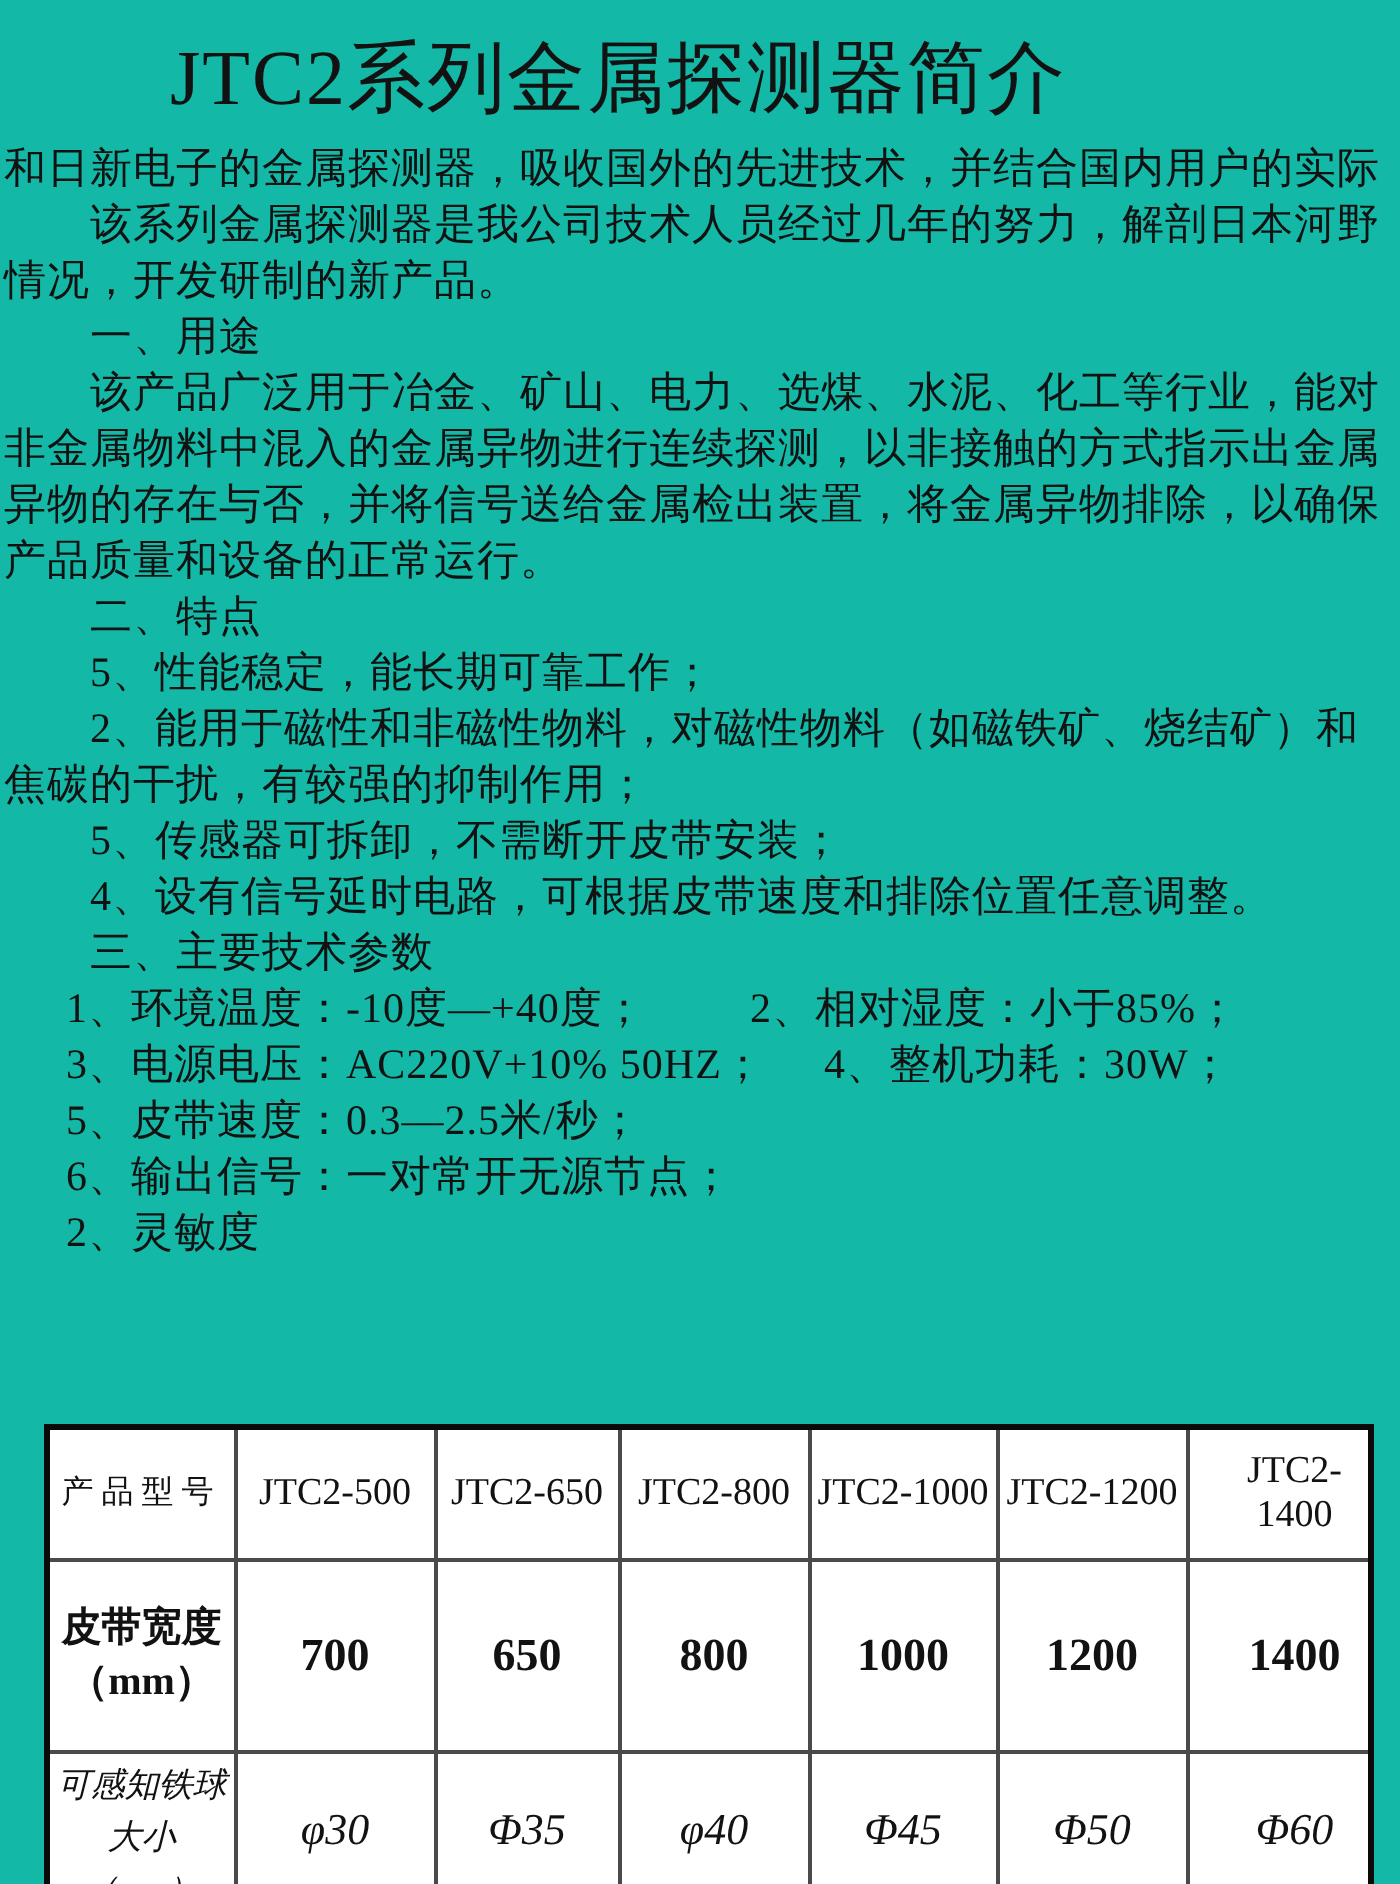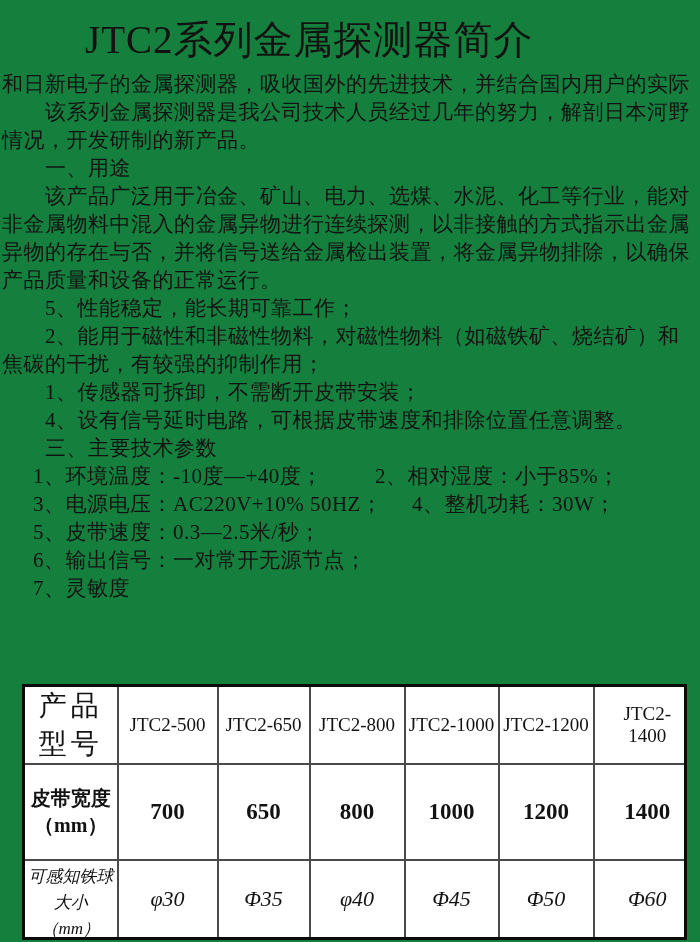--- a/index.html
+++ b/index.html
@@ -1,20 +1,20 @@
 <!DOCTYPE html>
 <html><head>
 <meta charset="utf-8">
 <style>
   html,body{margin:0;padding:0;}
   body{background:#ffffff;}
   .page{
     position:relative;
     width:700px;height:942px;
-    background:#15803d;
+    background:#14b8a6;
     box-sizing:border-box;
     padding:18px 2px 0 2px;
     overflow:hidden;
     font-family:"Liberation Serif","DejaVu Serif",serif;
     color:#121212;
   }
   .title{
     margin:0 0 0 83px;
     font-size:39px;
     line-height:44px;
@@ -49,21 +49,21 @@
     overflow:hidden;
   }
   .spec-table{border:3px solid #0a0a0a;}
   .spec-table tr.r1 td{border-top:3px solid #0a0a0a;}
   .spec-table tr.r3 td{border-bottom:3px solid #0a0a0a;font-style:italic;}
   .spec-table td.first{border-left:3px solid #0a0a0a;}
   .spec-table td.last{border-right:3px solid #0a0a0a;padding-left:16px;}
   tr.r1{height:66px;}
   tr.r2{height:96px;font-weight:bold;}
   tr.r3{height:75px;}
-  .hdr-model{font-size:28px;letter-spacing:4px;}
+  .hdr-model{font-size:16px;letter-spacing:4px;}
   .model-cell{font-size:19px;}
   .num-cell{font-size:23px;}
   .phi-cell{font-size:22px;}
   .hdr-two{font-size:20px;line-height:27px;}
   .hdr-three-wrap{
     height:73px;overflow:hidden;
     display:flex;flex-direction:column;
     justify-content:flex-start;
     padding-top:3px;
   }
@@ -80,38 +80,39 @@
     <div class="ln">和日新电子的金属探测器，吸收国外的先进技术，并结合国内用户的实际</div>
     <div class="ln ind-a">该系列金属探测器是我公司技术人员经过几年的努力，解剖日本河野</div>
     <div class="ln">情况，开发研制的新产品。</div>
 
     <div class="ln ind-a">一、用途</div>
     <div class="ln ind-a">该产品广泛用于冶金、矿山、电力、选煤、水泥、化工等行业，能对</div>
     <div class="ln">非金属物料中混入的金属异物进行连续探测，以非接触的方式指示出金属</div>
     <div class="ln">异物的存在与否，并将信号送给金属检出装置，将金属异物排除，以确保</div>
     <div class="ln">产品质量和设备的正常运行。</div>
 
+    <div class="ln ind-a">二、特点</div>
     <div class="ln ind-a">5、性能稳定，能长期可靠工作；</div>
     <div class="ln ind-a">2、能用于磁性和非磁性物料，对磁性物料（如磁铁矿、烧结矿）和</div>
     <div class="ln">焦碳的干扰，有较强的抑制作用；</div>
-    <div class="ln ind-a">1、传感器可拆卸，不需断开皮带安装；</div>
+    <div class="ln ind-a">5、传感器可拆卸，不需断开皮带安装；</div>
     <div class="ln ind-a">4、设有信号延时电路，可根据皮带速度和排除位置任意调整。</div>
 
     <div class="ln ind-a">三、主要技术参数</div>
     <div class="ln ind-b two-col">
       <span class="tp-left-1">1、环境温度：-10度—+40度；</span>
       <span>2、相对湿度：小于85%；</span>
     </div>
     <div class="ln ind-b two-col">
       <span class="tp-left-2">3、电源电压：AC220V+10% 50HZ；</span>
       <span>4、整机功耗：30W；</span>
     </div>
     <div class="ln ind-b">5、皮带速度：0.3—2.5米/秒；</div>
     <div class="ln ind-b">6、输出信号：一对常开无源节点；</div>
-    <div class="ln ind-b">7、灵敏度</div>
+    <div class="ln ind-b">2、灵敏度</div>
   </div>
 
   <table class="spec-table">
     <colgroup>
       <col style="width:94px">
         <col style="width:100px">
         <col style="width:92px">
       <col style="width:95px">
         <col style="width:94px">
         <col style="width:95px">

